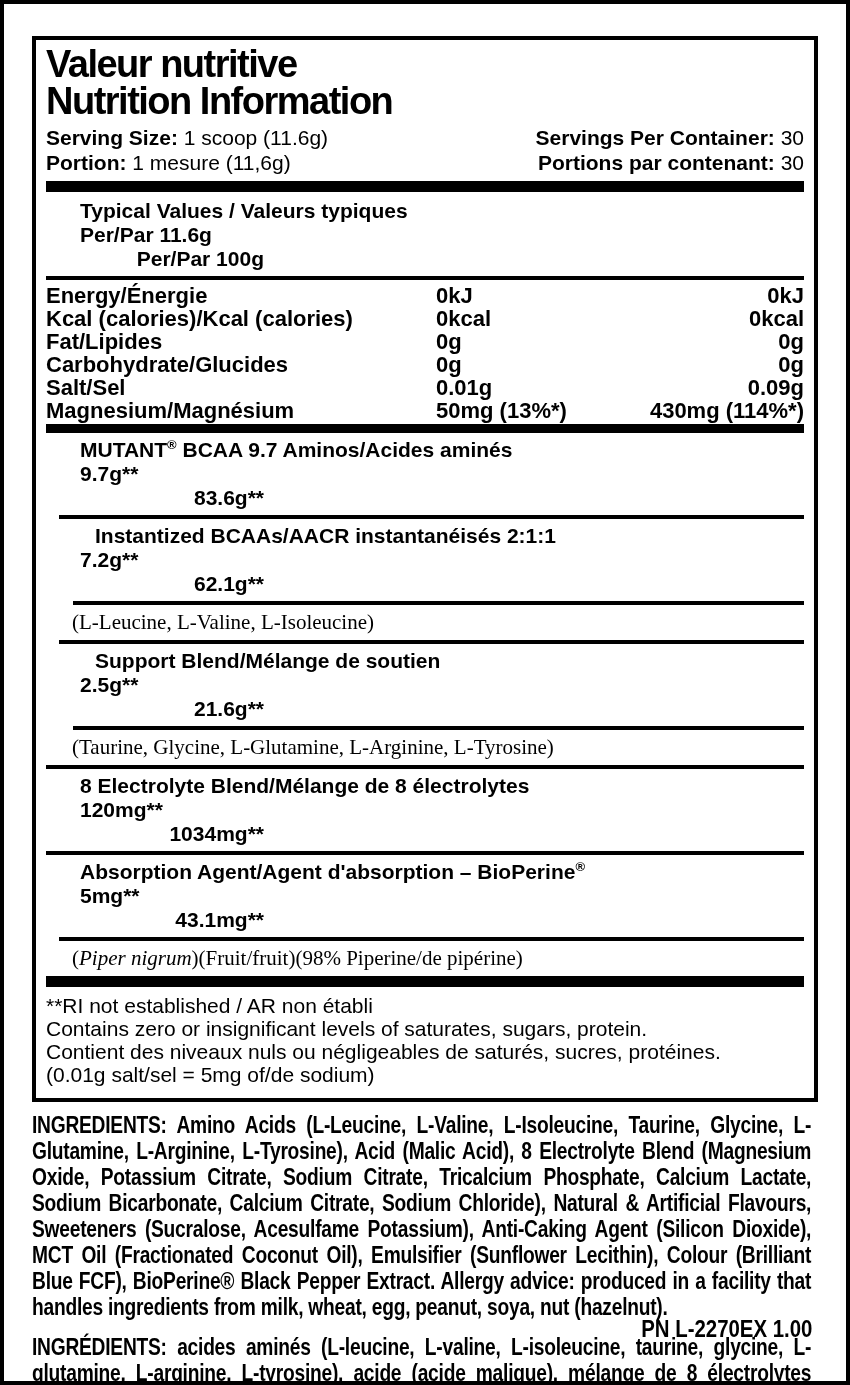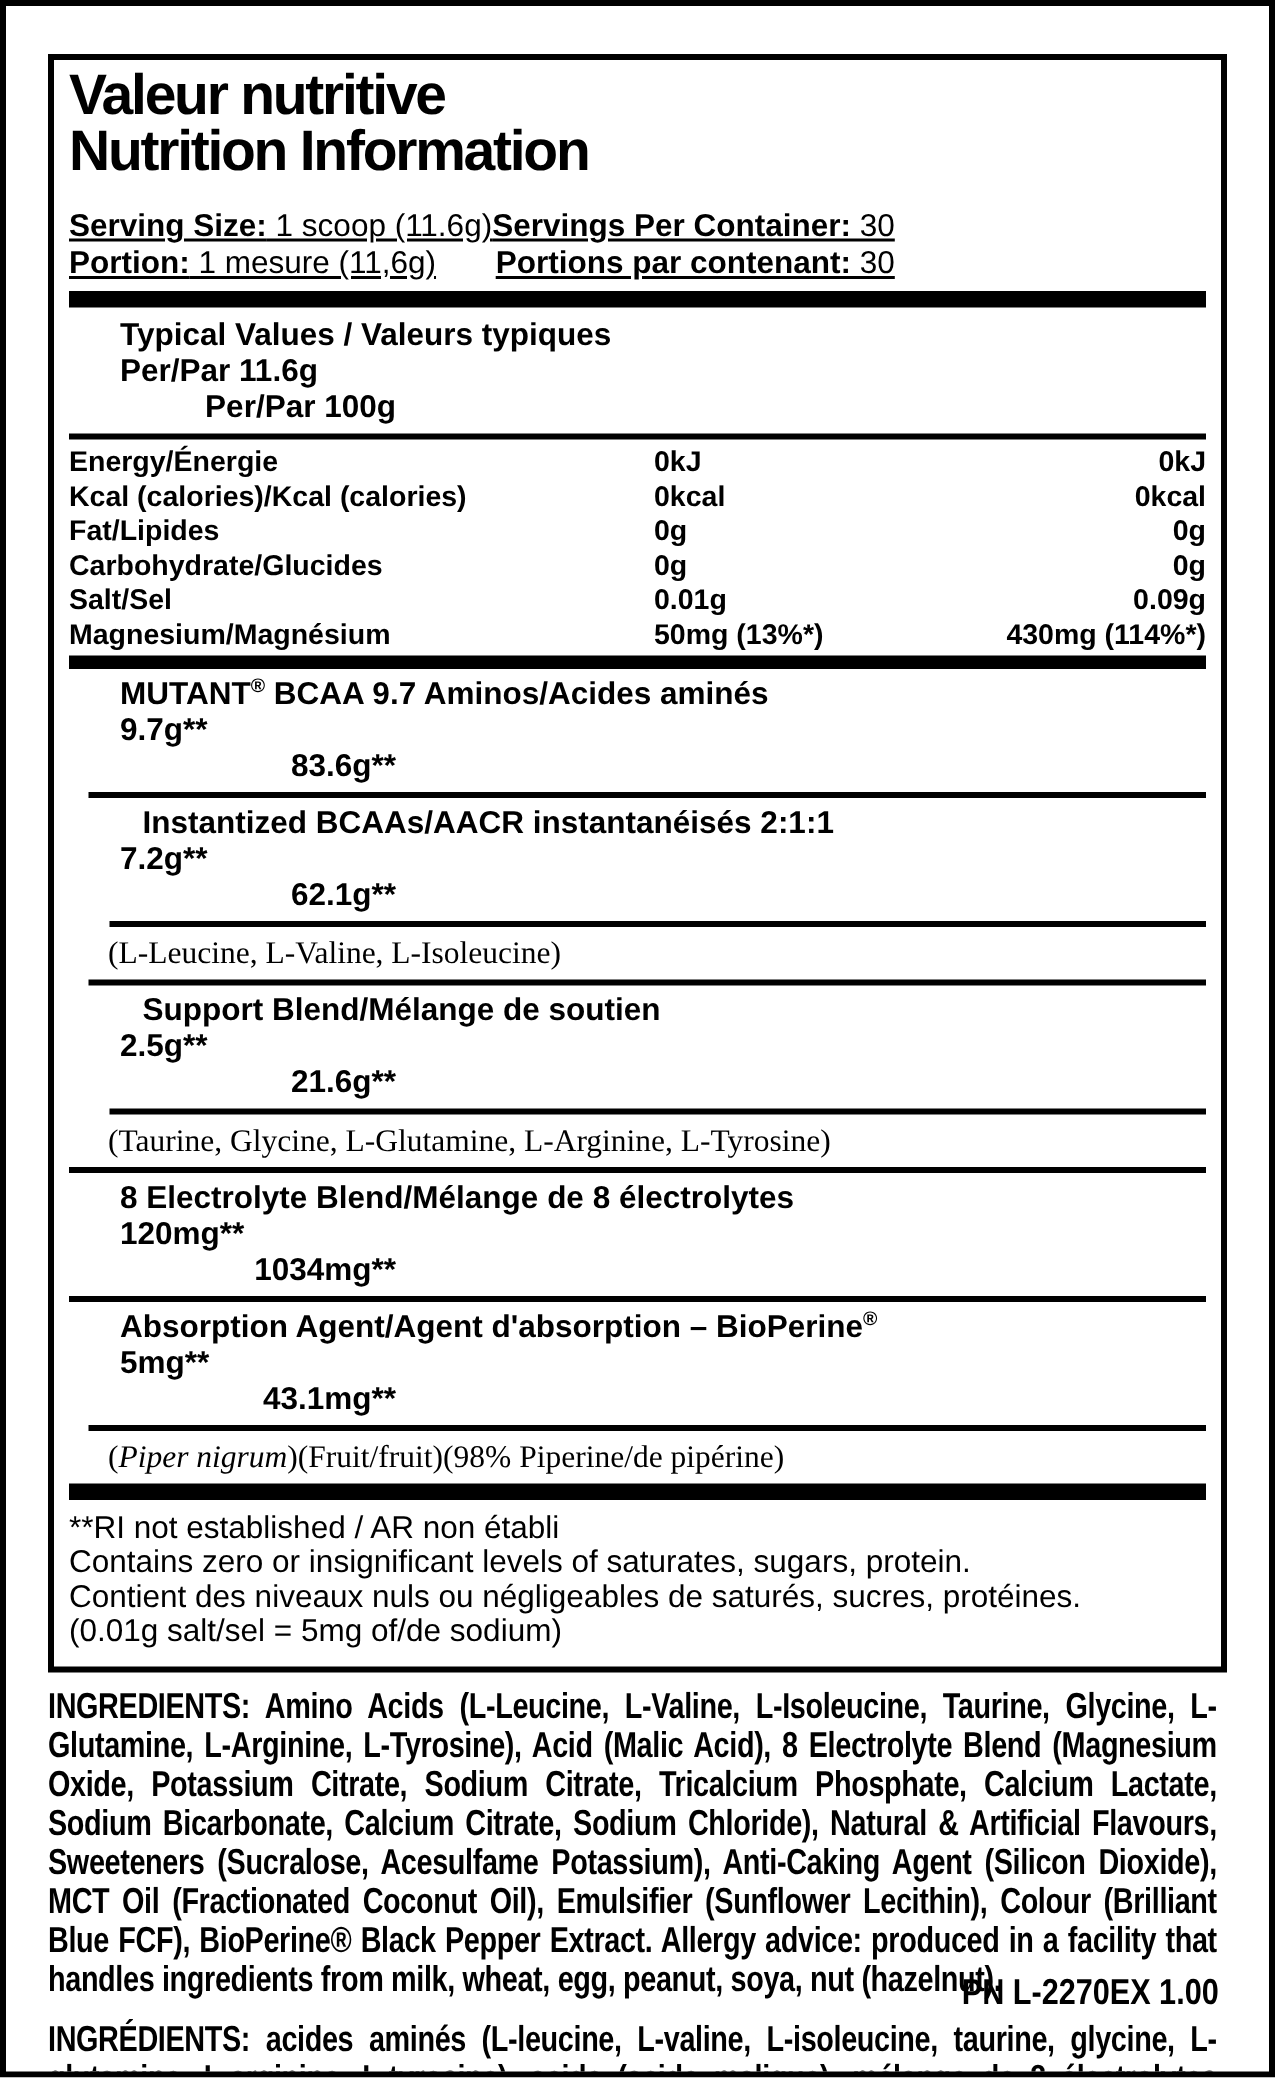--- a/index.html
+++ b/index.html
@@ -13,38 +13,38 @@
     position:relative;
     overflow:hidden;
   }
   
   .nbox {
     margin:32px 28px 0 28px;
     border:4px solid #000;
     padding:6px 10px 8px 10px;
   }
   .title { font-weight:bold; font-size:38px; line-height:37px; letter-spacing:-1.5px; }
-  .serving-wrap { display:flex; margin-top:18px;text-decoration:underline; }
+  .serving-wrap { display:flex; justify-content:space-between; margin-top:5px; }
   .serving-line { font-size:21px; line-height:25px; }
   .serving-line b { font-weight:bold; }
   .serv-right { text-align:right; }
   .bar  { height:11px; background:#000; margin-top:6px; }
   .bar9 { height:9px;  background:#000; }
   .bar11{ height:11px; background:#000; }
   .thin { height:4px;  background:#000; }
   .sep  { height:4px;  background:#000; }
   .sep.i1 { margin-left:13px; }
   .sep.i2 { margin-left:27px; }
   .trow { display:flex; align-items:baseline; font-weight:bold; font-size:21px;flex-direction:column; }
   .tname { flex:1; }
   .tv1 { width:150px; white-space:nowrap; }
   .tv2 { width:184px; text-align:right; white-space:nowrap;margin-left:34px; }
   .thead-row { padding:7px 0 5px 0; }
   .nrows { padding:4px 0 2px 0; }
-  .nrow { display:flex; align-items:baseline; font-weight:bold; font-size:19px; line-height:23px; }
+  .nrow { display:flex; align-items:baseline; font-weight:bold; font-size:22px; line-height:23px; }
   .brow { padding:5px 0; }
   .brow.sub1 .tname { padding-left:15px; }
   .brow.sub2 { font-weight:normal; }
   .brow.sub2 .tname { padding-left:26px;font-family:Liberation Serif, serif; }
   .reg-sup { font-size:13px; vertical-align:super; line-height:0; }
   .latin { font-style:italic; }
   .footnotes { padding:7px 0 4px 0; font-size:21px; line-height:23px; }
   
   .ing {
     font-weight:bold;

